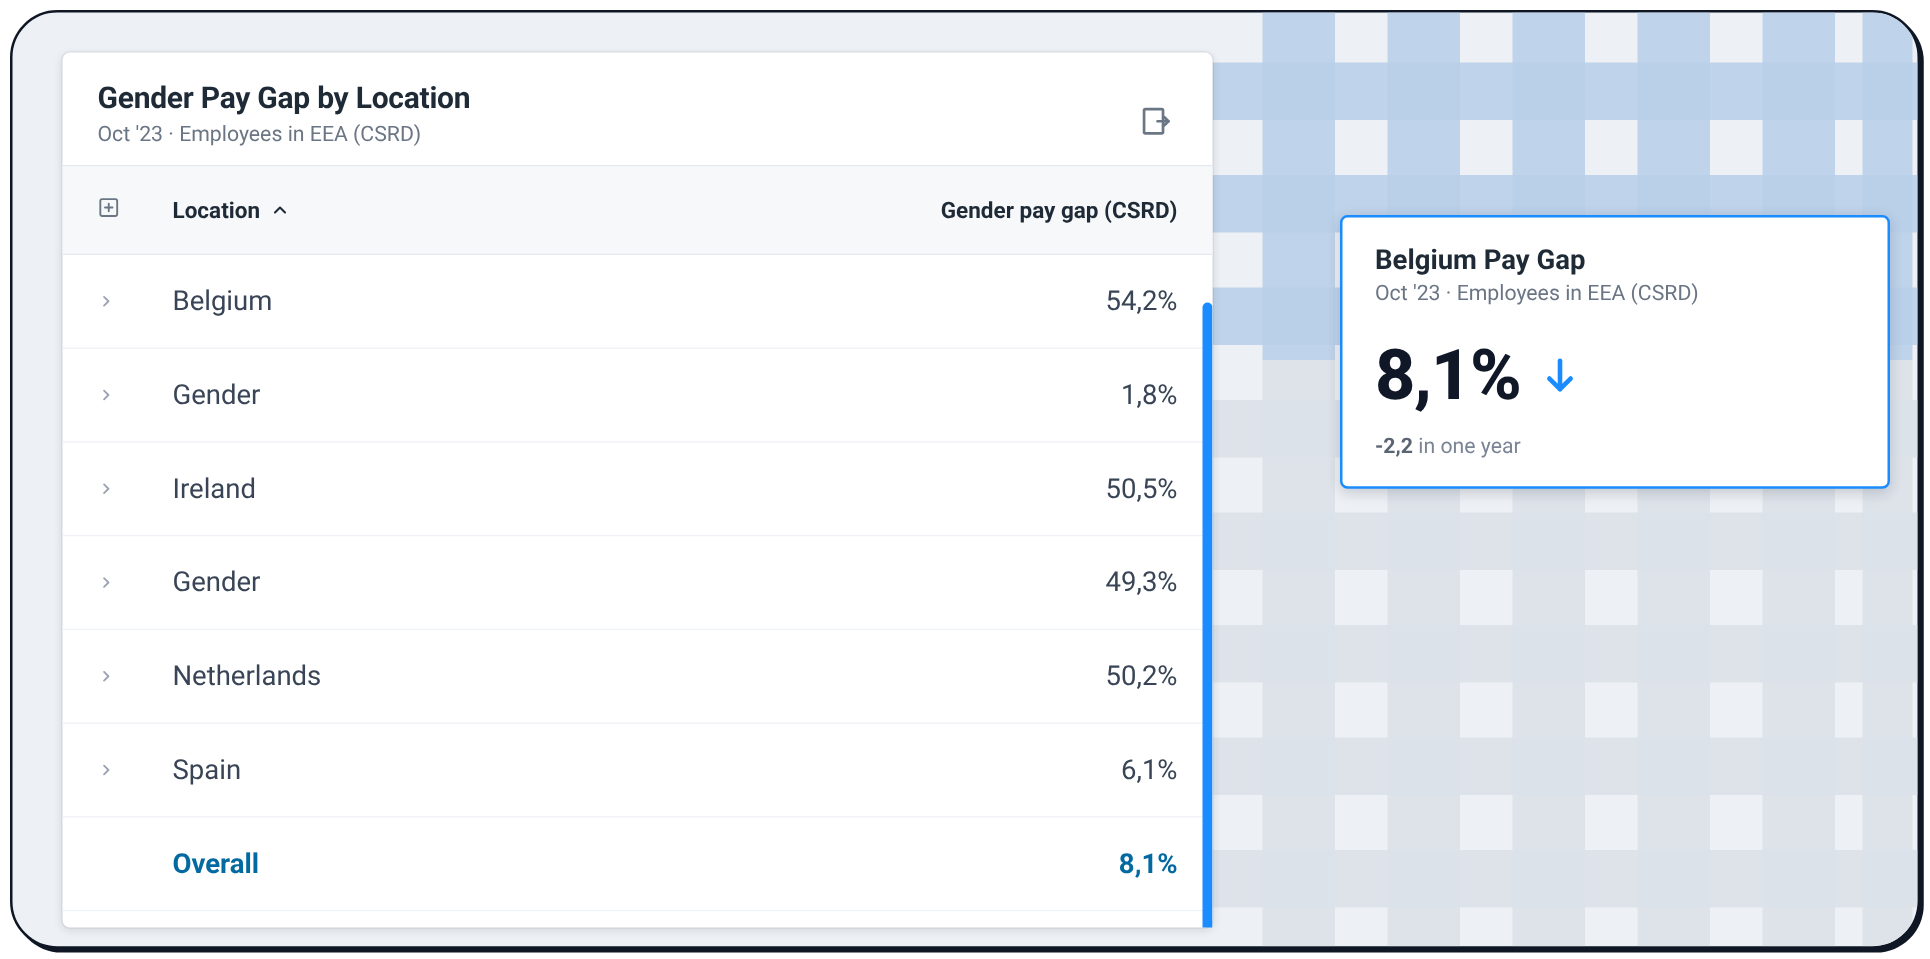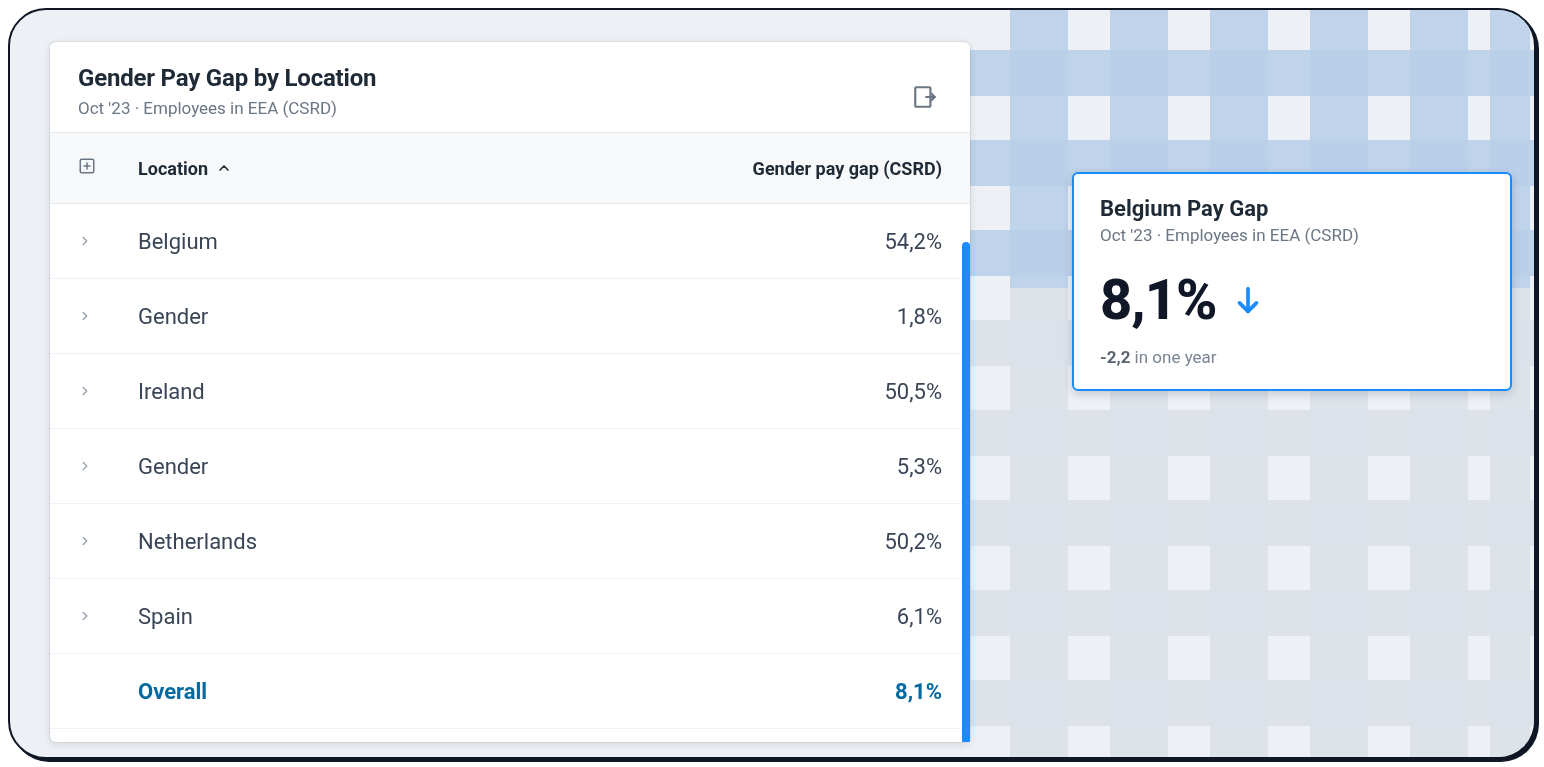--- a/index.html
+++ b/index.html
@@ -255,21 +255,21 @@
       </div>
       <div class="row">
         <div class="col-expand">
             <span class="chevron">
               <svg width="14" height="14" viewBox="0 0 24 24" fill="none" stroke="#9aa3b2" stroke-width="2.5" stroke-linecap="round" stroke-linejoin="round">
                 <polyline points="9 6 15 12 9 18"></polyline>
               </svg>
             </span>
           </div>
         <div class="col-loc">Gender</div>
-        <div class="col-val">5,3%</div>
+        <div class="col-val">49,3%</div>
       </div>
       <div class="row">
         <div class="col-expand">
             <span class="chevron">
               <svg width="14" height="14" viewBox="0 0 24 24" fill="none" stroke="#9aa3b2" stroke-width="2.5" stroke-linecap="round" stroke-linejoin="round">
                 <polyline points="9 6 15 12 9 18"></polyline>
               </svg>
             </span>
           </div>
         <div class="col-loc">Netherlands</div>

